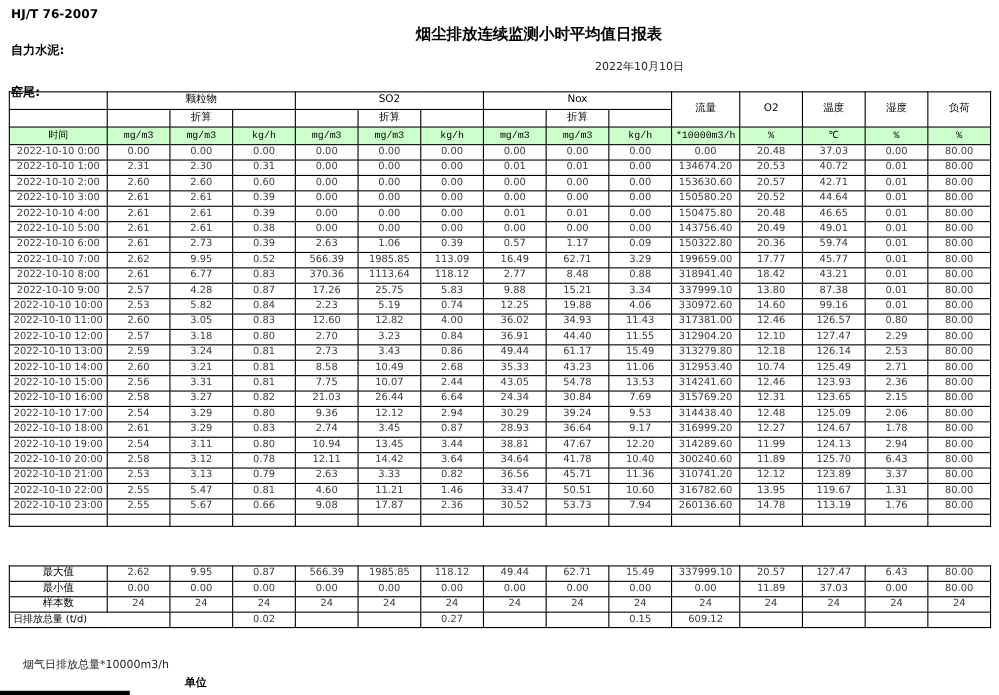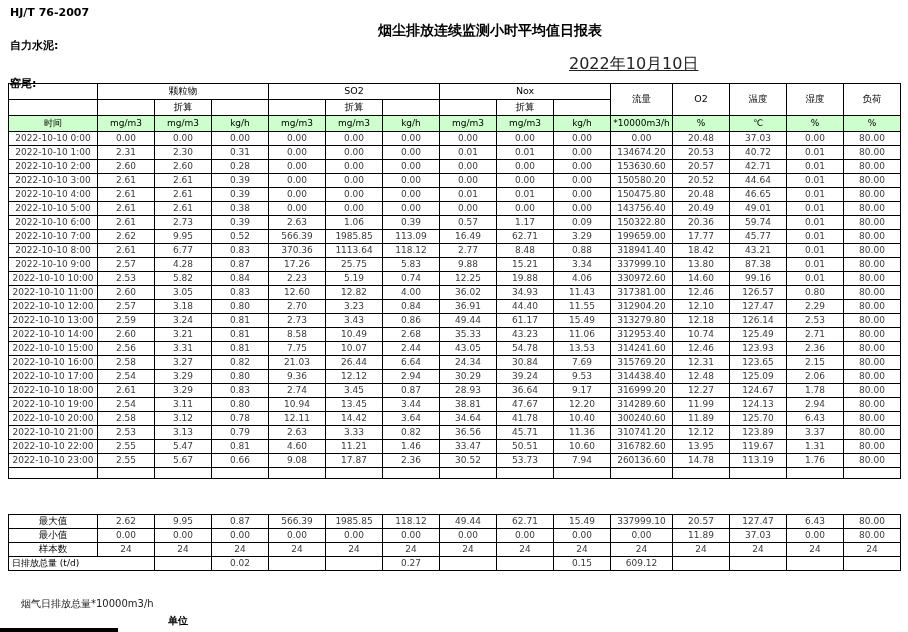--- a/index.html
+++ b/index.html
@@ -5,31 +5,31 @@
   * { box-sizing: border-box; }
   html,body { margin:0; padding:0; }
   body {
     width:908px; height:632px; background:#ffffff; position:relative;
     font-family:"DejaVu Sans", sans-serif; color:#000; overflow:hidden;
   }
   .doc-code { position:absolute; left:10px; top:6px; font-size:11px; font-weight:bold;text-align:center; }
   .title { position:absolute; left:70px; top:22px; width:840px; text-align:center; font-size:14px; font-weight:bold; }
   .company { position:absolute; left:10px; top:38px; font-size:11px; font-weight:bold; }
   .site { position:absolute; left:10px; top:56px; font-size:11px; font-weight:bold;margin-top:20px; }
-  .date { position:absolute; left:569px; top:54px; font-size:16px; color:#222;text-decoration:underline; }
+  .date { position:absolute; left:541px; top:54px; font-size:10px; color:#222; }
 
   table { border-collapse:collapse; table-layout:fixed;padding-left:16px; }
   td {
     border:1px solid #000; font-size:9px; line-height:1.1; text-align:center;
     color:#3a3a3a; padding:0 1px; height:14px; overflow:hidden; white-space:nowrap;
   }
   .main-table { position:absolute; left:8px; top:83px; }
   .summary-table { position:absolute; left:8px; top:514px; }
   .head-cell { color:#000; font-size:9.5px; height:16px; }
-  .unit-row td { background:#ccffcc; color:#000; height:16px; }
+  .unit-row td { background:#ccffcc; color:#000; height:16px;font-family:Liberation Mono, monospace; }
   .blank-row td { height:11px; }
   .label-cell { color:#000; font-size:9.5px; }
   .left-cell { text-align:left; padding-left:3px; color:#000; font-size:9px; }
 
   .flue-total { position:absolute; left:21px; top:597px; font-size:10px; color:#222; }
   .report-unit { position:absolute; left:10px; top:644px; font-size:10px; font-weight:bold; }
   .unit-label { position:absolute; left:168px; top:614px; font-size:10px; font-weight:bold; }
   .bottom-bar { position:absolute; left:0; top:628px; width:118px; height:4px; background:#000; }
 </style>
 </head>
@@ -133,21 +133,21 @@
         <td>134674.20</td>
         <td>20.53</td>
         <td>40.72</td>
         <td>0.01</td>
         <td>80.00</td>
       </tr>
       <tr>
         <td>2022-10-10 2:00</td>
         <td>2.60</td>
         <td>2.60</td>
-        <td>0.28</td>
+        <td>0.60</td>
         <td>0.00</td>
         <td>0.00</td>
         <td>0.00</td>
         <td>0.00</td>
         <td>0.00</td>
         <td>0.00</td>
         <td>153630.60</td>
         <td>20.57</td>
         <td>42.71</td>
         <td>0.01</td>

